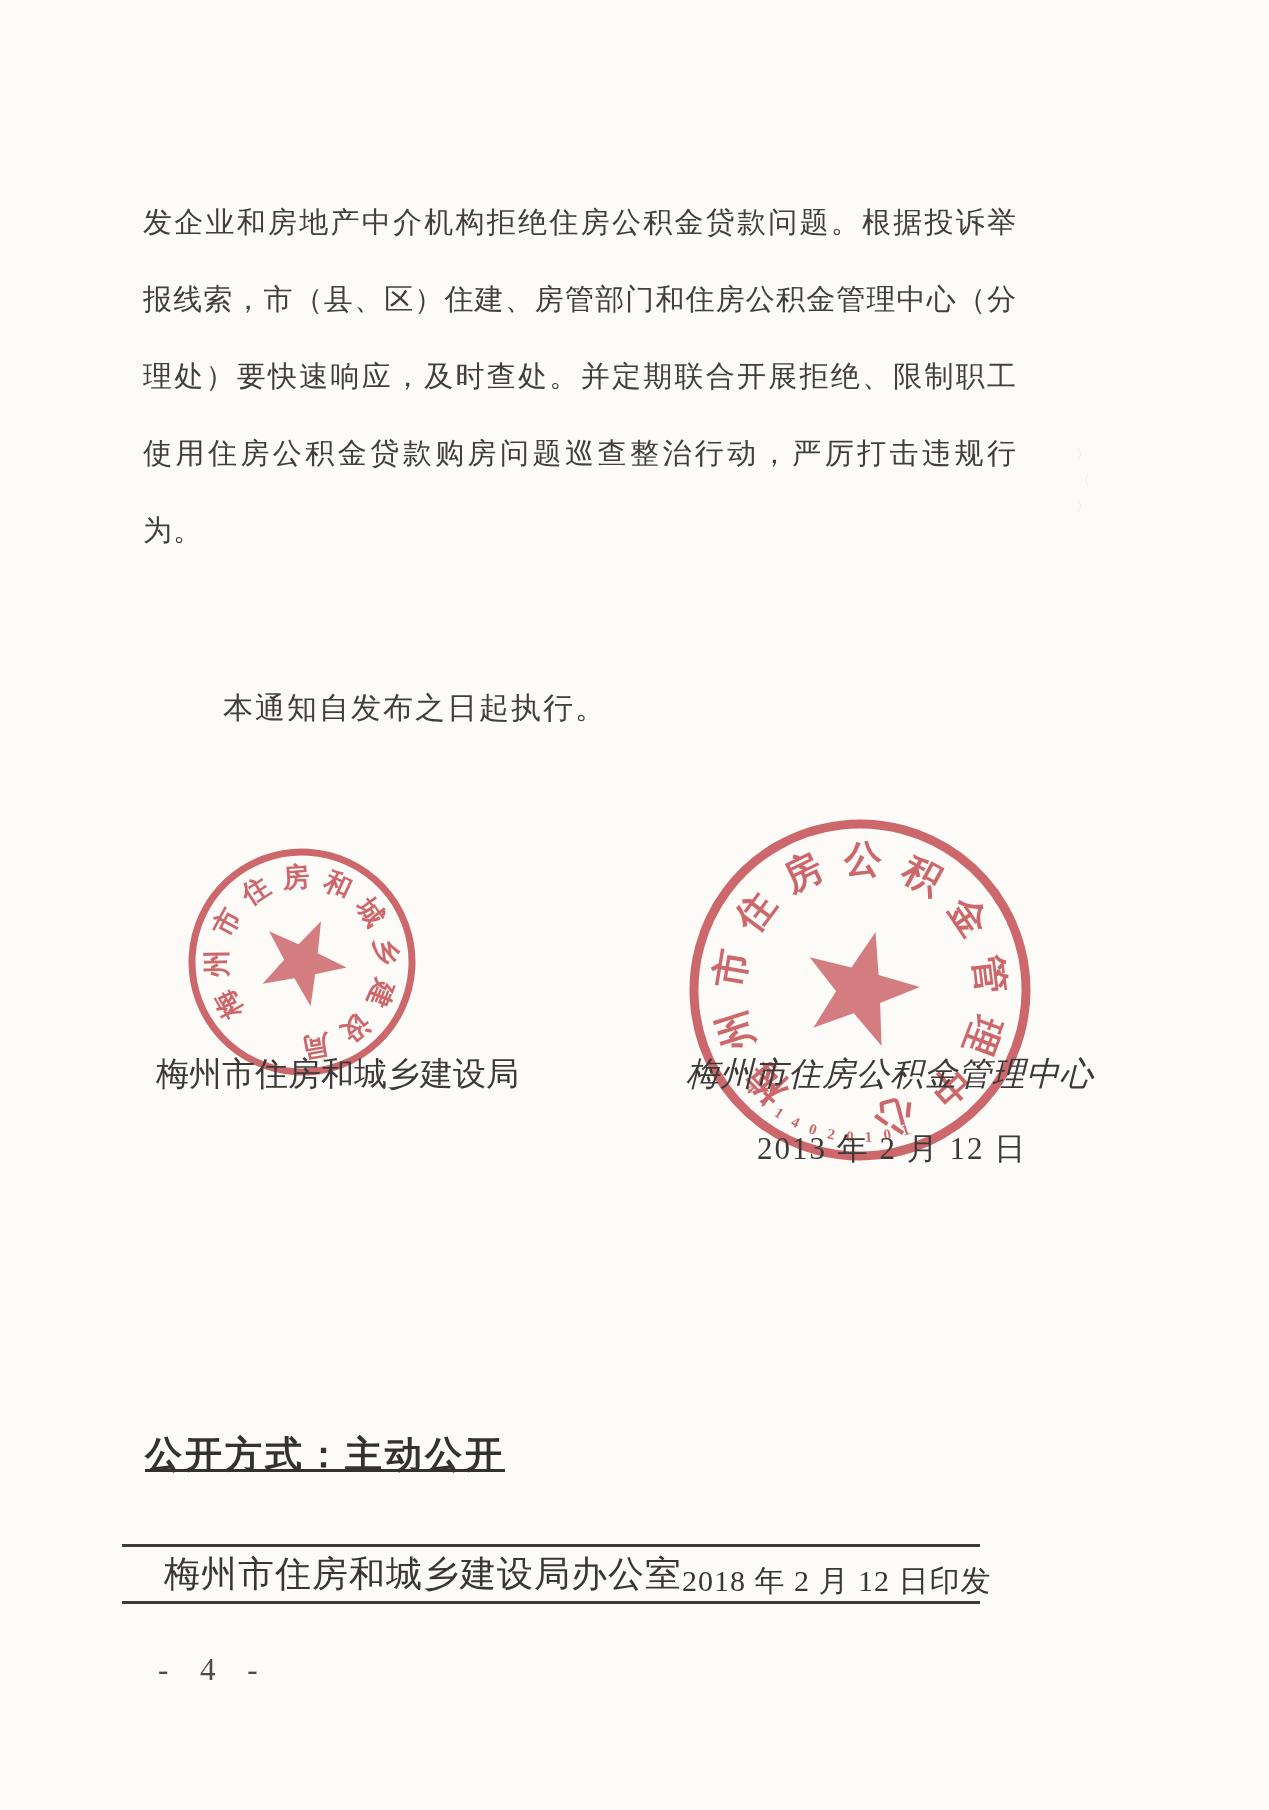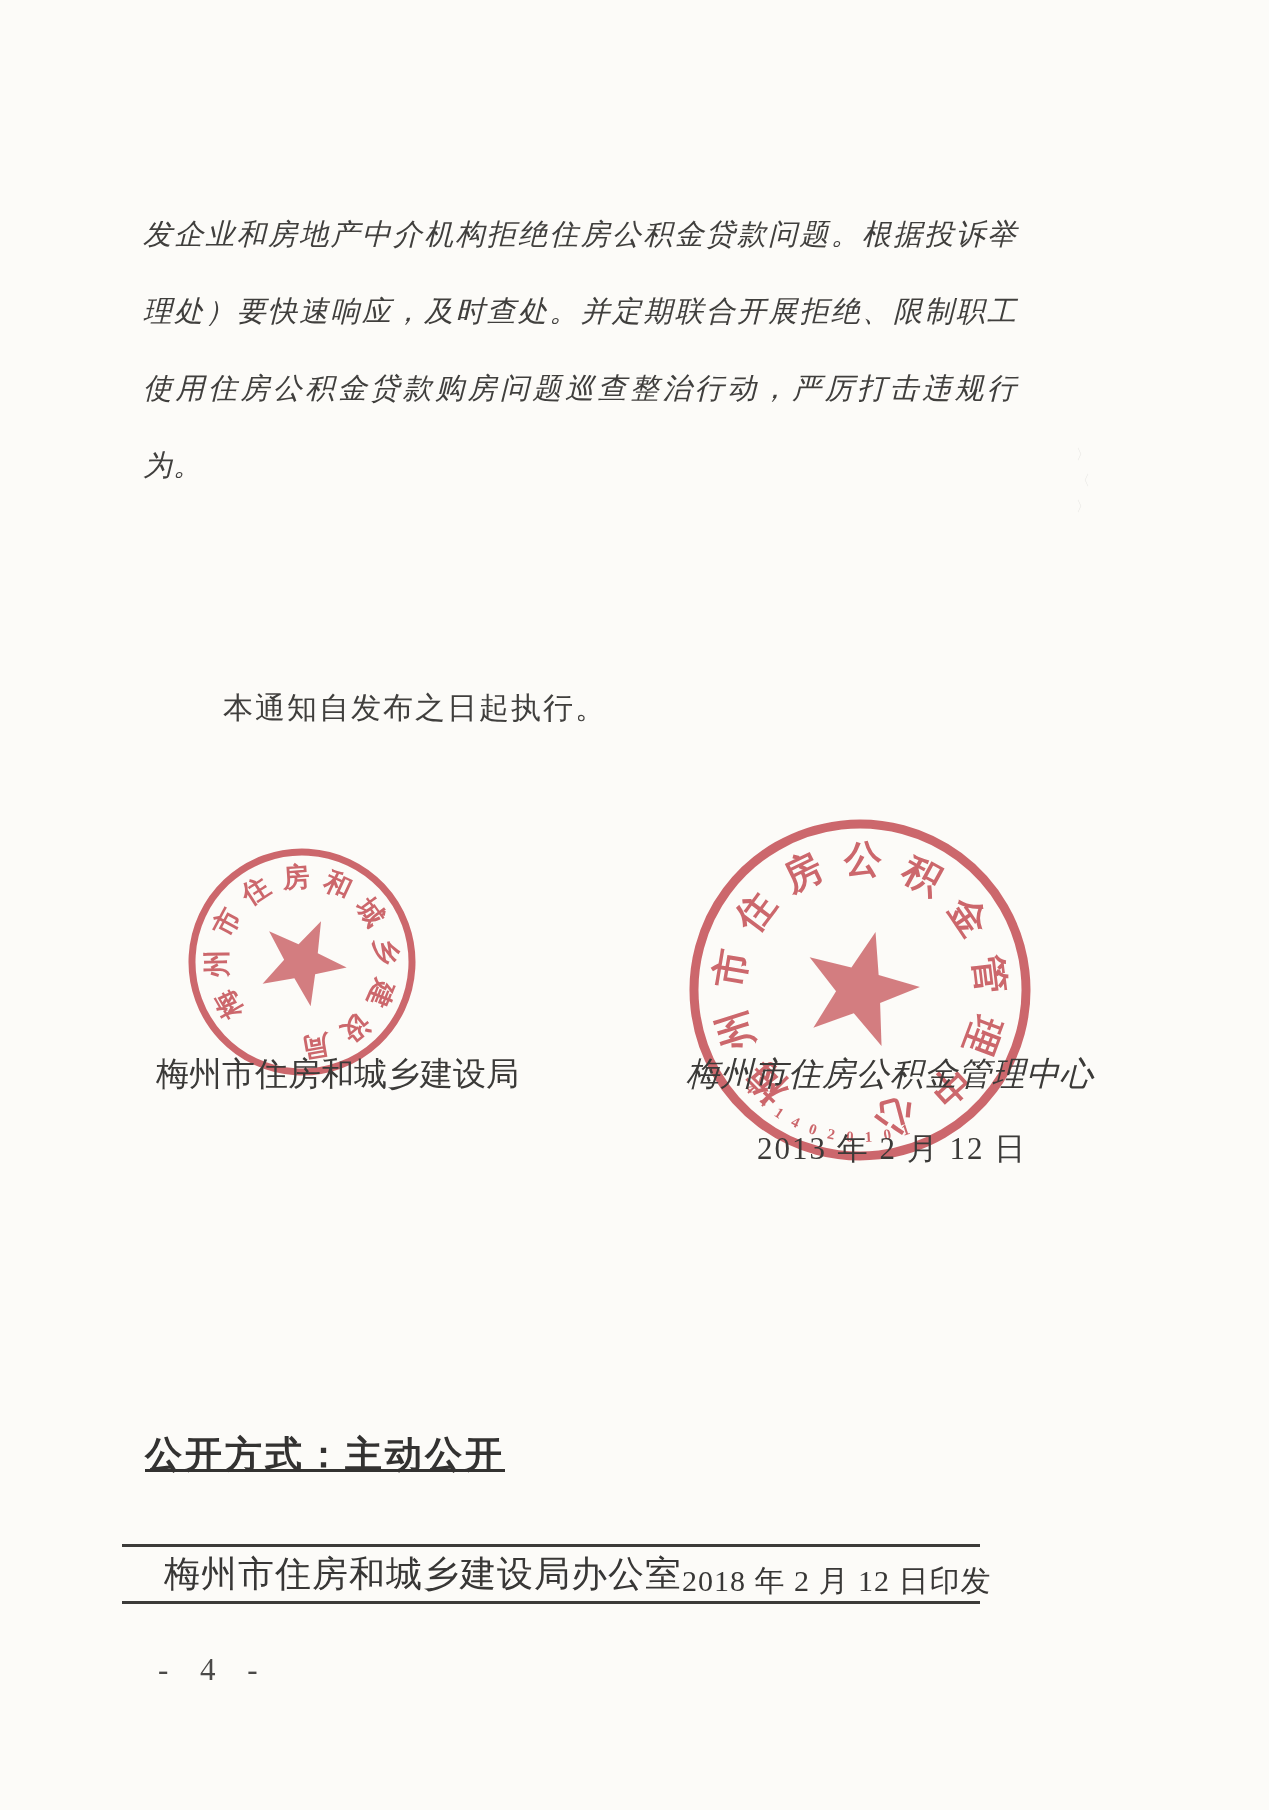--- a/index.html
+++ b/index.html
@@ -10,23 +10,22 @@
     height: 1810px;
     margin: 0 auto;
     background: #fcfbf8;
     overflow: hidden;
     font-family: "Liberation Serif", "DejaVu Serif", serif;
     color: #3d3c3a;
   }
   .body-block {
     position: absolute;
     left: 143px;
-    top: 196px;
+    top: 184px;
     width: 874px;
-    font-style: italic;
   }
   .body-line {
     font-size: 29px;
     line-height: 77px;
     letter-spacing: 1px;
     text-align: justify;
     text-align-last: justify;
     white-space: nowrap;
     color: #403f3d;
   }
@@ -151,20 +150,21 @@
     fill: currentColor;
   }
 </style>
 </head>
 <body>
 
 <div class="page">
 
   <div class="body-block">
     <div class="body-line">发企业和房地产中介机构拒绝住房公积金贷款问题。根据投诉举</div>
+    <div class="body-line">报线索，市（县、区）住建、房管部门和住房公积金管理中心（分</div>
     <div class="body-line">理处）要快速响应，及时查处。并定期联合开展拒绝、限制职工</div>
     <div class="body-line">使用住房公积金贷款购房问题巡查整治行动，严厉打击违规行</div>
     <div class="body-line last">为。</div>
   </div>
 
   <div class="effective-line">本通知自发布之日起执行。</div>
 
   <svg class="seal seal-left" width="252" height="252" viewBox="0 0 252 252" style="color: rgb(196, 72, 79);">
       <g transform="rotate(25 126 126)">
         <circle cx="126" cy="126" r="110" fill="none" stroke="currentColor" stroke-width="7"></circle>

